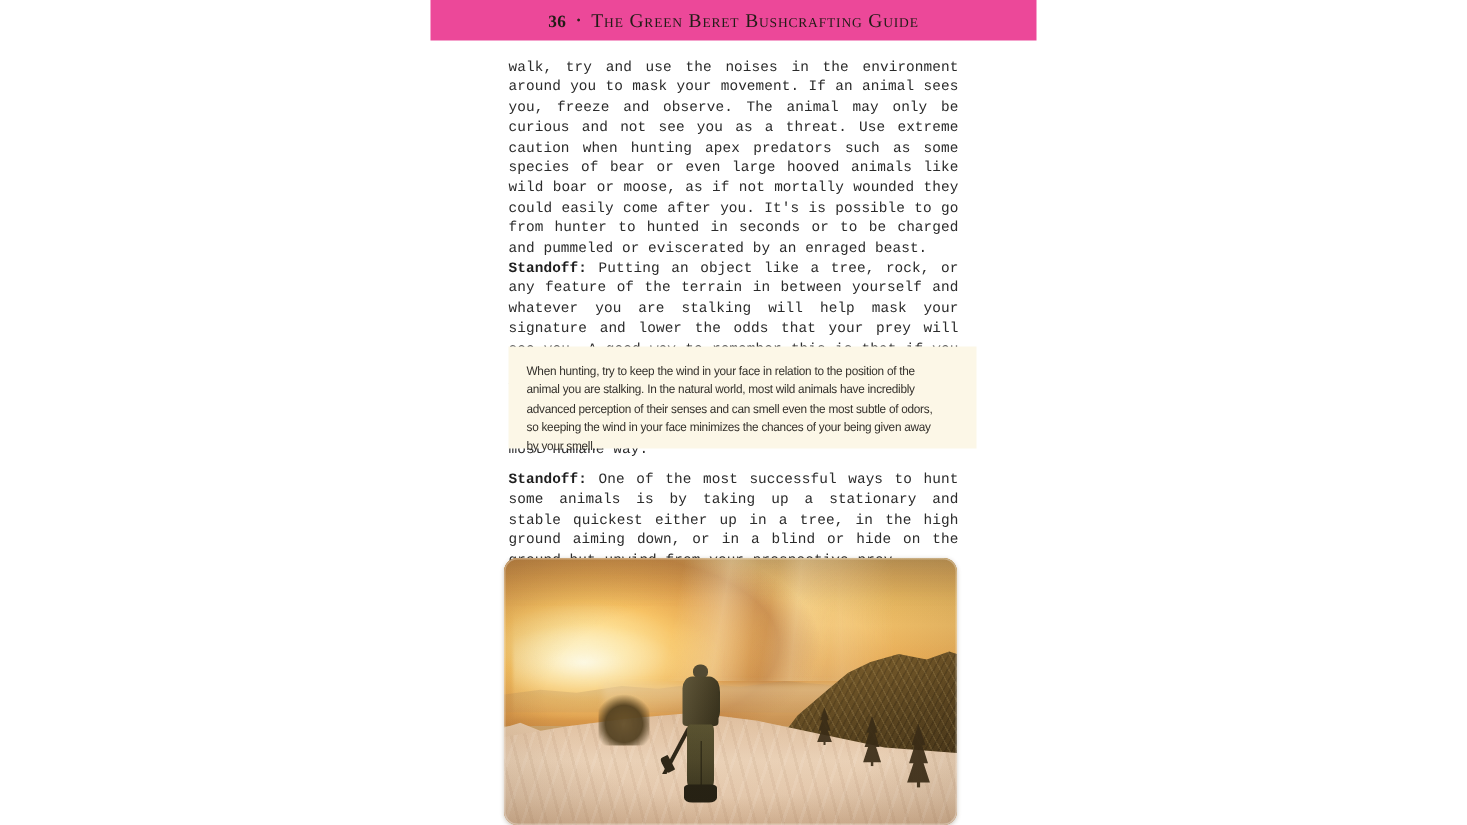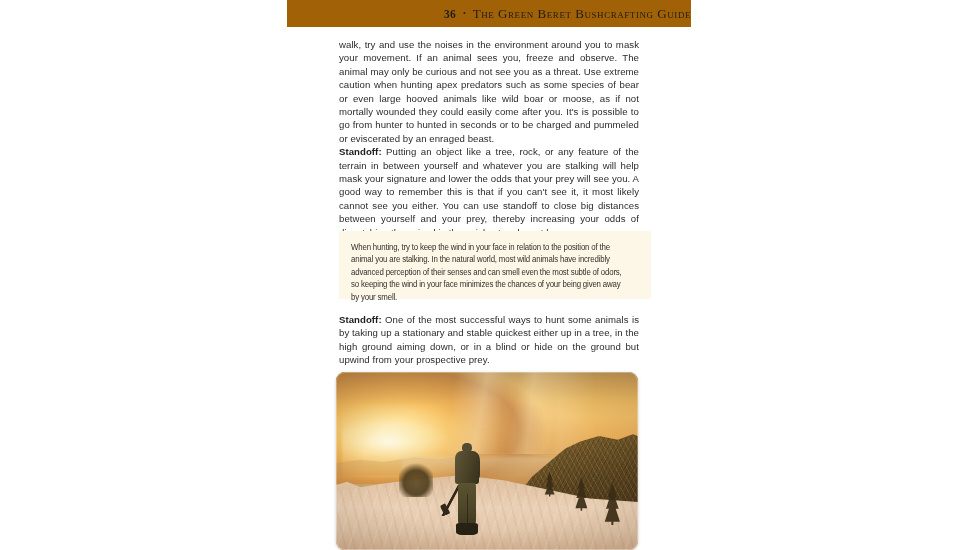--- a/index.html
+++ b/index.html
@@ -24,24 +24,24 @@
     background: #ffffff;
   }
 
   
   #header-band {
     position: absolute;
     left: 287px;
     top: 0px;
     width: 404px;
     height: 27px;
-    background: #a16207;
+    background: #ec4899;
     display: flex;
     align-items: center;
-    justify-content: flex-end;
+    justify-content: center;
   }
   .head-inner {
     display: flex;
     align-items: baseline;
     gap: 7px;
     color: #211c16;
     white-space: nowrap;
   }
   #page-number {
     font-family: "Liberation Serif", serif;
@@ -65,21 +65,21 @@
   }
 
   
   #text-column {
     position: absolute;
     left: 339px;
     top: 38px;
     width: 300px;
   }
   .body-par {
-    font-family: Liberation Sans, sans-serif;
+    font-family: Liberation Mono, monospace;
     font-size: 9.6px;
     line-height: 13.4px;
     color: #2b2b2b;
     text-align: justify;
     margin: 0;
     letter-spacing: 0.06px;
     -webkit-hyphens: manual;
     hyphens: manual;
   }
   .run-in {

